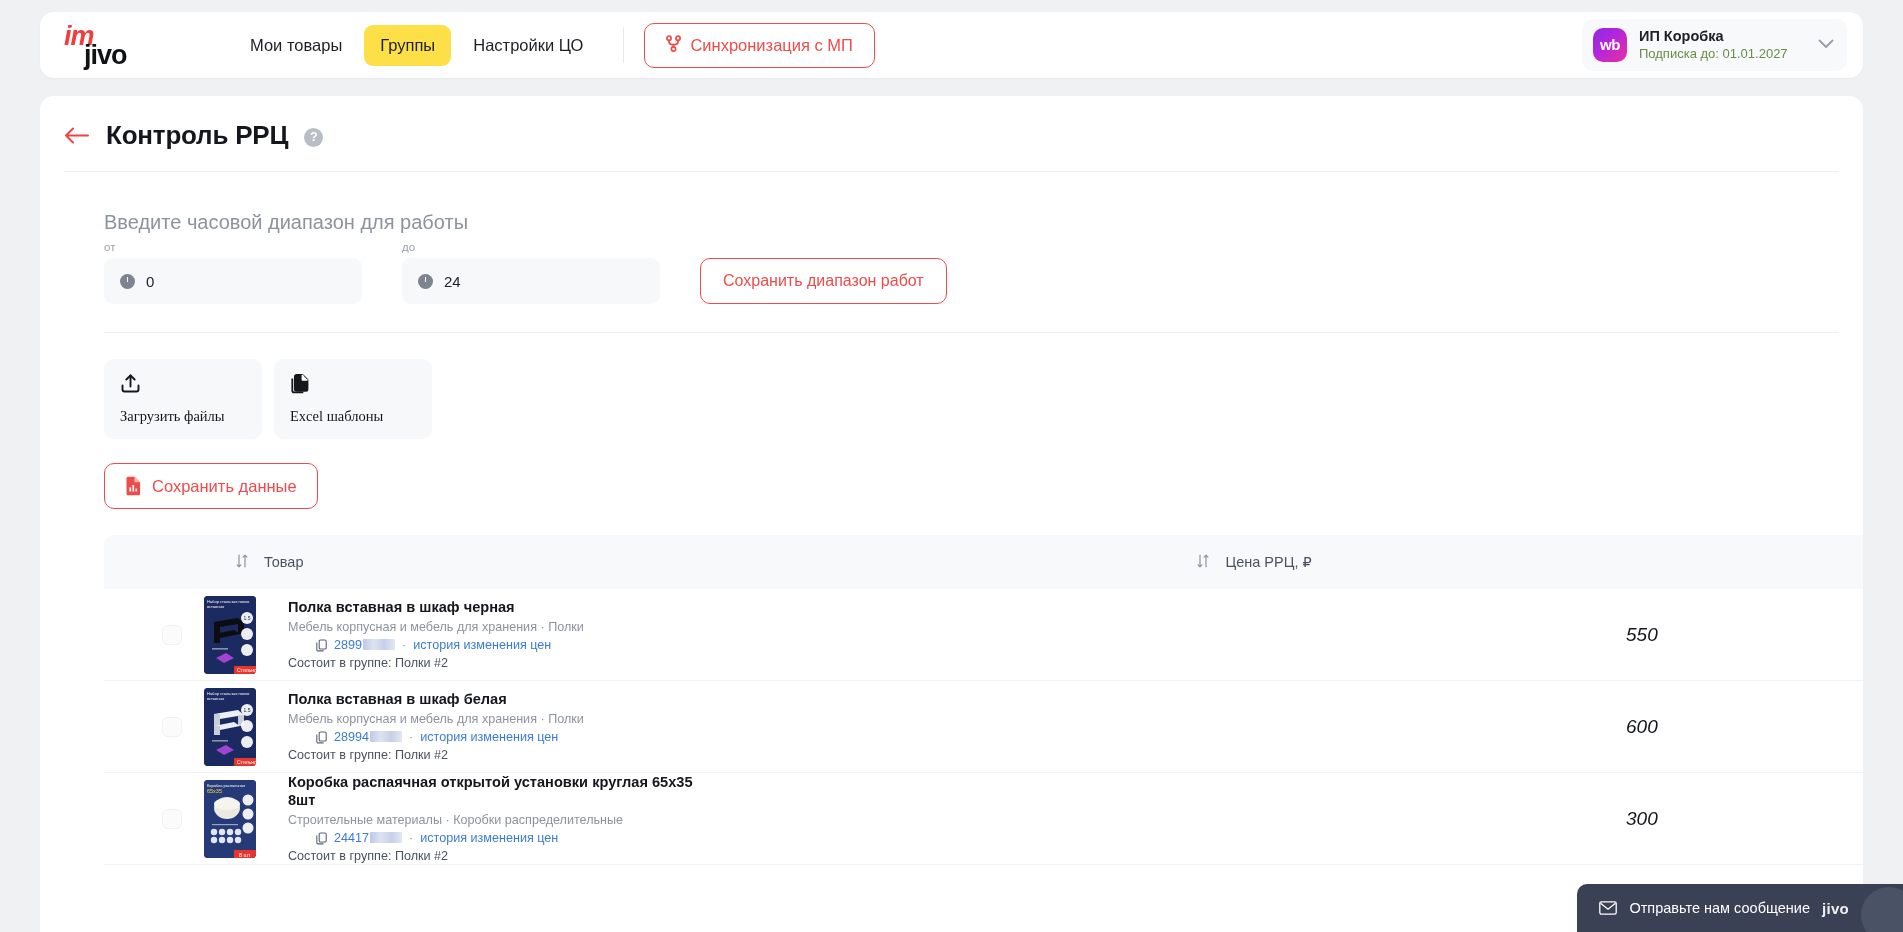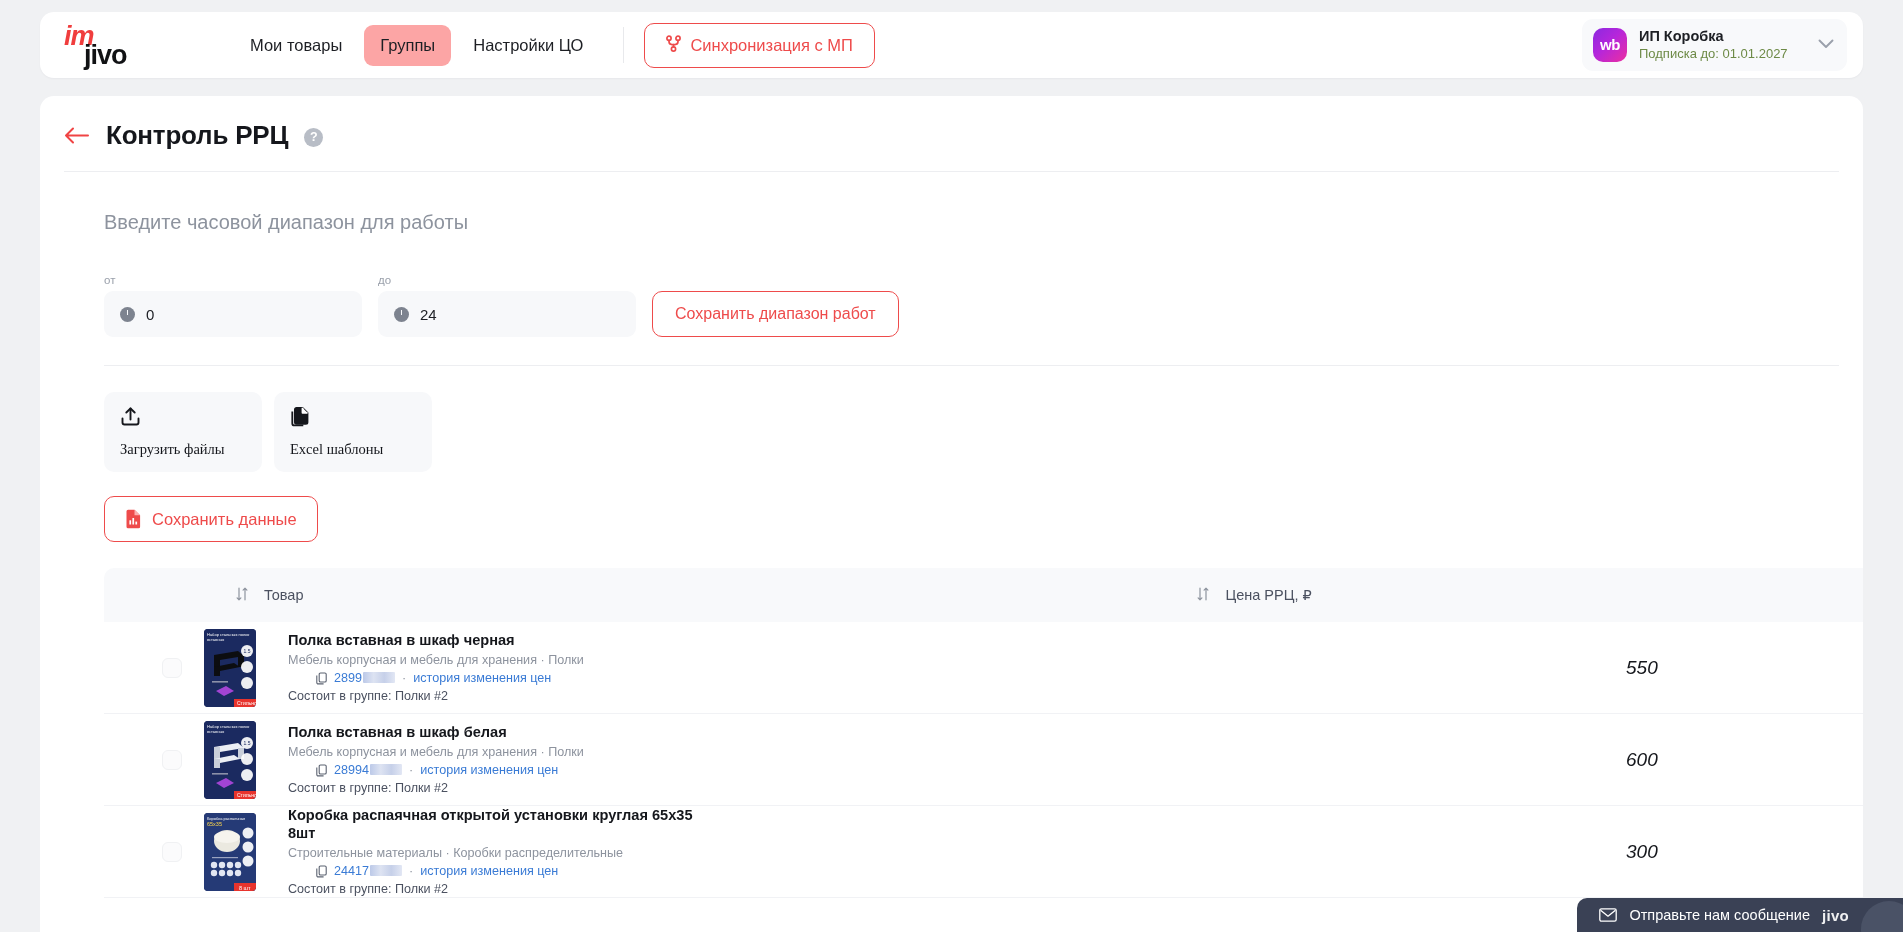--- a/index.html
+++ b/index.html
@@ -59,21 +59,21 @@
     gap: 6px;
   }
   .nav-item {
     font-size: 16.5px;
     color: #1d1f24;
     padding: 11px 16px;
     border-radius: 9px;
     cursor: pointer;
     white-space: nowrap;
   }
-  .nav-item.active { background: #fca5a5; color: #1d1f24; }
+  .nav-item.active { background: #fde047; color: #1d1f24; }
   .nav-divider {
     width: 1px; height: 36px;
     background: #e8e9ec;
     margin: 0 14px 0 18px;
   }
   .sync-btn {
     display: flex;
     align-items: center;
     gap: 9px;
     border: 1.4px solid #ee4b4b;
@@ -168,22 +168,22 @@
   }
 
   .section-label {
     margin: 39px 0 0 64px;
     font-size: 20px;
     color: #8d939e;
   }
   .range-row {
     display: flex;
     align-items: flex-end;
-    gap: 16px;
-    margin: 40px 0 0 64px;
+    gap: 40px;
+    margin: 7px 0 0 64px;
   }
   .field { width: 258px; }
   .field-label { font-size: 11.5px; color: #9aa0ab; margin-bottom: 5px; }
   .field-input {
     height: 46px;
     background: #f7f8fa;
     border-radius: 9px;
     display: flex;
     align-items: center;
     gap: 11px;
@@ -345,21 +345,21 @@
     font-size: 19px;
     color: #15171c;
     padding-left: 50px;
     font-style: italic;
   }
 
   
   .jivo {
     position: absolute;
     right: 0px; bottom: 0px;
-    height: 34px;
+    height: 48px;
     background: #3a4155;
     border-radius: 10px 0 0 0;
     display: flex;
     align-items: center;
     gap: 12px;
     padding: 0 54px 0 22px;
     color: #fff;
     font-size: 14.5px;
     cursor: pointer;
     overflow: hidden;

